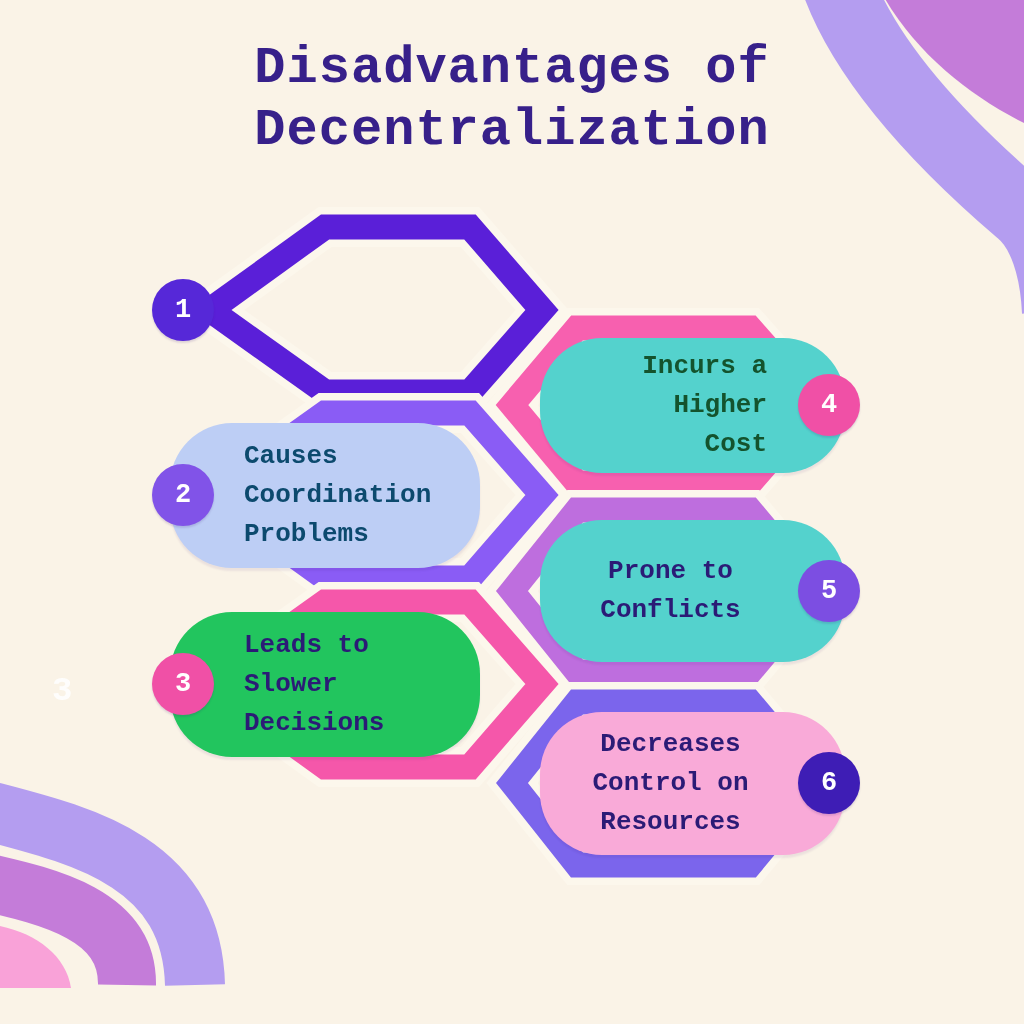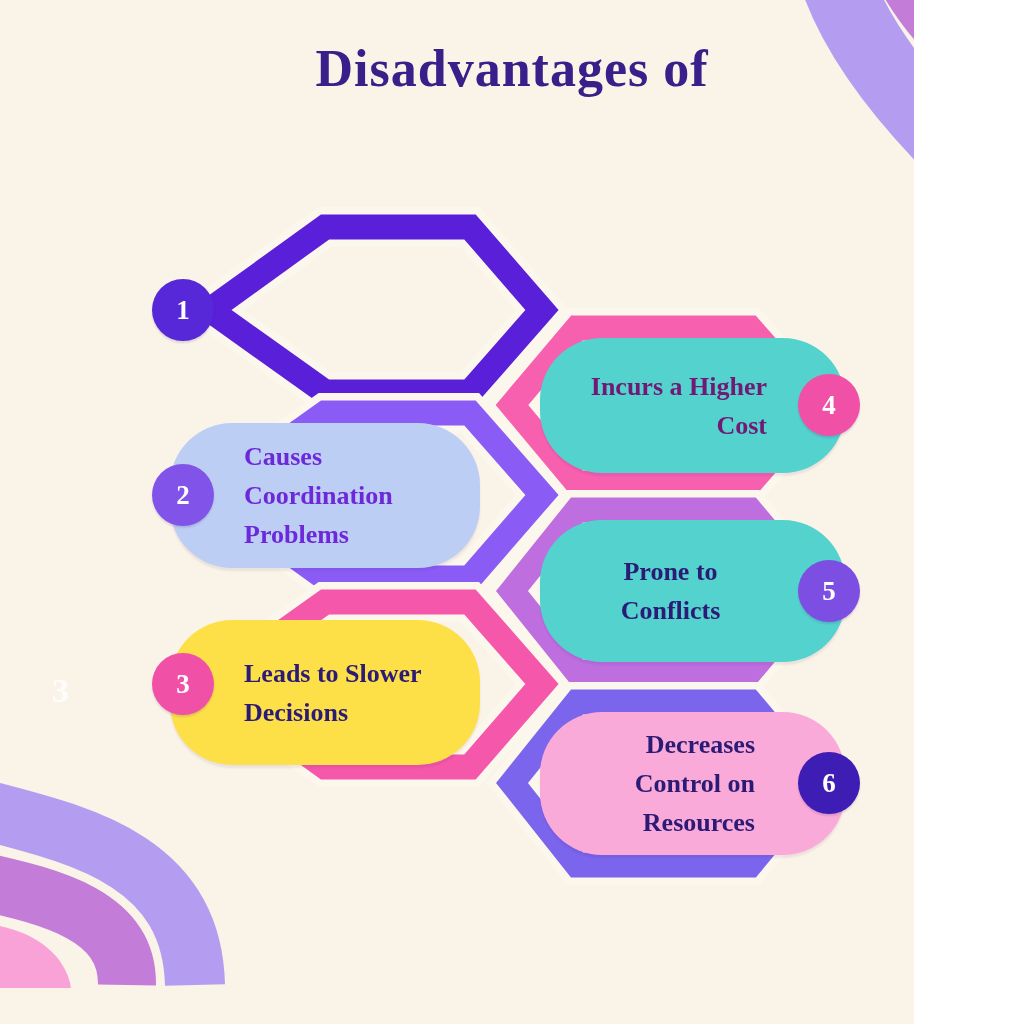--- a/index.html
+++ b/index.html
@@ -1,20 +1,20 @@
 <!DOCTYPE html>
 <html><head>
 <meta charset="utf-8">
 <style>
   html,body{margin:0;padding:0;}
   .stage{
     position:relative;
-    width:914px;height:1024px;
+    width:1024px;height:1024px;
     overflow:hidden;
-    font-family:Liberation Serif, serif;
+    font-family:Liberation Mono, monospace;
   }
   .decor-svg{position:absolute;left:0;top:0;width:1024px;height:1024px;pointer-events:none;}
   .title{
     position:absolute;left:0;top:38px;width:1024px;
     text-align:center;font-weight:bold;font-size:52px;line-height:1.2;
     letter-spacing:1px;
   }
   .chevrons{position:absolute;left:0;top:0;width:1024px;height:1024px;}
   .pill{
     position:absolute;width:310px;
@@ -53,20 +53,21 @@
     <path d="M 880,-10 C 915,55 975,100 1034,128 L 1034,-10 Z" fill="#c47cd9"></path>
     <path d="M 838,-15 C 870,70 950,150 1020,210 C 1045,230 1056,270 1058,312" fill="none" stroke-width="72" stroke="#b49df0"></path>
 
     <path d="M -15,810 C 80,835 192,860 195,985" fill="none" stroke-width="60" stroke-linecap="butt" stroke="#b49df0"></path>
     <path d="M -15,882 C 50,897 128,915 127,985" fill="none" stroke-width="58" stroke-linecap="butt" stroke="#c47cd9"></path>
     <path d="M -5,925 C 35,932 66,955 71,988 L -5,988 Z" fill="#f9a2d8"></path>
   </svg>
 
   <div class="title" style="color: rgb(55, 32, 138);">
     <div>Disadvantages of</div>
+    <div>Decentralization</div>
   </div>
 
   <div class="watermark">3</div>
 
   <svg class="chevrons" viewBox="0 0 1024 1024">
 
     <polygon points="512,405 577,328 750,328 818,405 750,483 577,483" fill="none" stroke="#fcf7ec" stroke-width="40"></polygon>
     <polygon points="512,405 577,328 750,328 818,405 750,483 577,483" fill="none" stroke-width="25" stroke="#f760af"></polygon>
 
     <polygon points="512,591 577,510 750,510 818,591 750,672 577,672" fill="none" stroke="#fcf7ec" stroke-width="40"></polygon>
@@ -79,38 +80,38 @@
     <polygon points="210,310 325,227 470,227 542,310 470,392 325,392" fill="none" stroke-width="25" stroke="#5a1fd8"></polygon>
 
     <polygon points="210,495 325,413 470,413 542,495 470,578 325,578" fill="none" stroke="#fcf7ec" stroke-width="40"></polygon>
     <polygon points="210,495 325,413 470,413 542,495 470,578 325,578" fill="none" stroke-width="25" stroke="#8a5cf5"></polygon>
 
     <polygon points="210,684 325,602 470,602 542,684 470,767 325,767" fill="none" stroke="#fcf7ec" stroke-width="40"></polygon>
     <polygon points="210,684 325,602 470,602 542,684 470,767 325,767" fill="none" stroke-width="25" stroke="#f557aa"></polygon>
   </svg>
 
   <div class="pill pill-left" style="top: 423px; height: 145px; background: rgb(189, 206, 245);">
-    <div class="pill-text" style="color: #6d28d9;">Causes
+    <div class="pill-text" style="color: #0c4a6e;">Causes
 Coordination
 Problems</div>
   </div>
-  <div class="pill pill-left" style="top: 612px; height: 145px; background: #fde047; margin-top: 8px;">
+  <div class="pill pill-left" style="top: 612px; height: 145px; background: #22c55e;">
     <div class="pill-text" style="color: rgb(43, 27, 118);">Leads to Slower
 Decisions</div>
   </div>
   <div class="pill pill-right" style="top: 338px; height: 135px; background: rgb(84, 210, 205);">
-    <div class="pill-text align-right" style="color: #701a75;">Incurs a Higher
+    <div class="pill-text align-right" style="color: #14532d;">Incurs a Higher
 Cost</div>
   </div>
   <div class="pill pill-right" style="top: 520px; height: 142px; background: rgb(84, 210, 205);">
     <div class="pill-text align-center" style="color: rgb(43, 27, 118);">Prone to
 Conflicts</div>
   </div>
   <div class="pill pill-right" style="top: 712px; height: 143px; background: rgb(249, 170, 216);">
-    <div class="pill-text align-center" style="color: rgb(43, 27, 118); text-align: right;">Decreases
+    <div class="pill-text align-center" style="color: rgb(43, 27, 118);">Decreases
 Control on
 Resources</div>
   </div>
 
   <div class="badge" style="left: 152px; top: 279px; background: rgb(86, 40, 216); color: rgb(255, 255, 255);">1</div>
   <div class="badge" style="left: 152px; top: 464px; background: rgb(129, 83, 232); color: rgb(255, 255, 255);">2</div>
   <div class="badge" style="left: 152px; top: 653px; background: rgb(240, 80, 166); color: rgb(255, 255, 255);">3</div>
   <div class="badge" style="left: 798px; top: 374px; background: rgb(240, 80, 166); color: rgb(255, 255, 255);">4</div>
   <div class="badge" style="left: 798px; top: 560px; background: rgb(124, 78, 226); color: rgb(255, 255, 255);">5</div>
   <div class="badge" style="left: 798px; top: 752px; background: rgb(62, 29, 181); color: rgb(255, 255, 255);">6</div>

